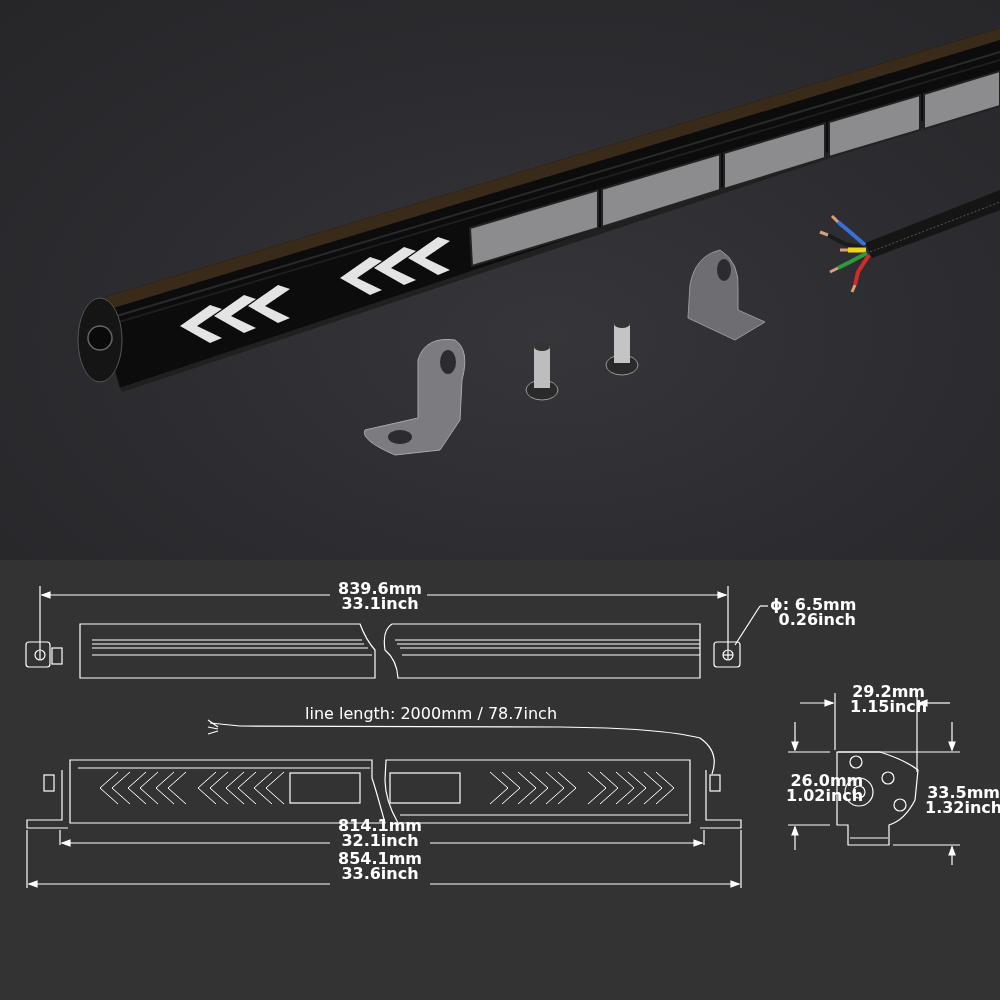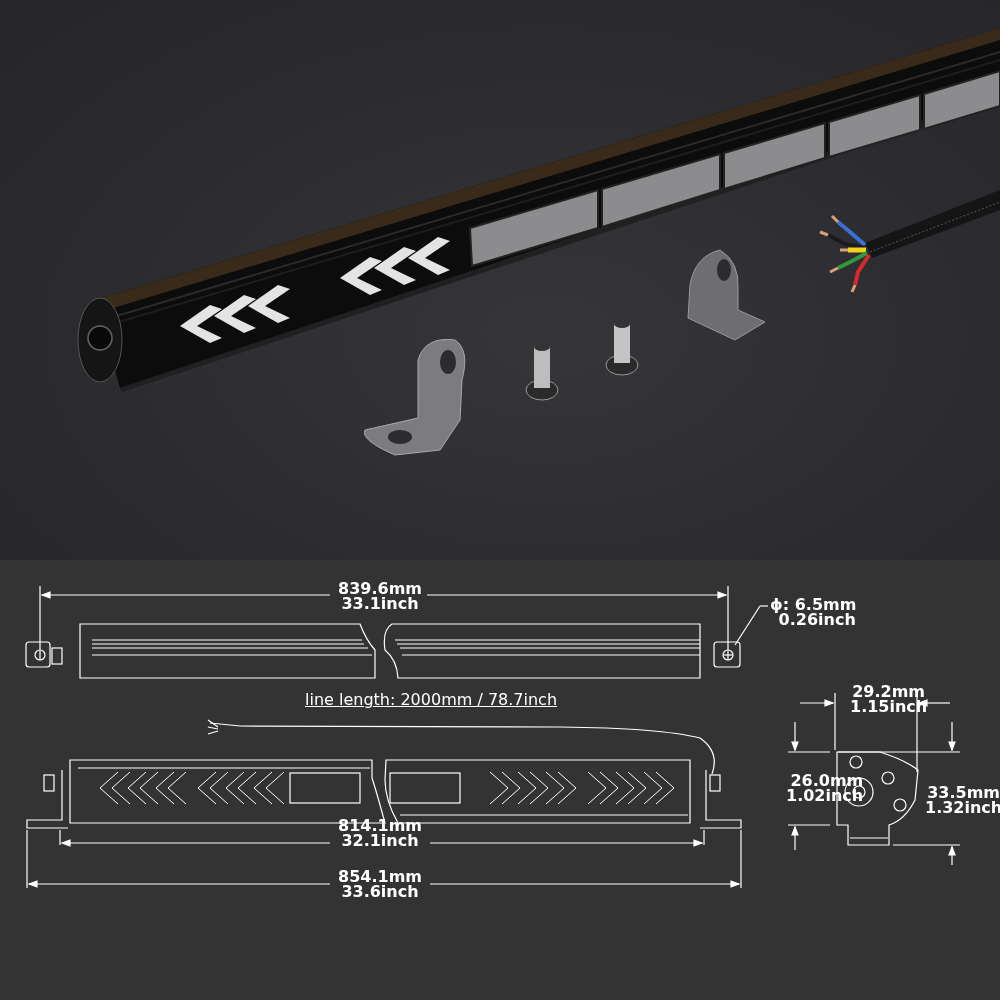--- a/index.html
+++ b/index.html
@@ -190,26 +190,26 @@
   </svg>
 
   <div class="lbl" style="left:330px;top:21px;width:100px;">
     <span>839.6mm</span>
     <span>33.1inch</span>
   </div>
   <div class="lbl" style="left:770px;top:37px;text-align:center;">
     <span>ϕ:  6.5mm</span>
     <span style="padding-left:8px">0.26inch</span>
   </div>
-  <div class="lbl" style="left:305px;top:132px;font-weight:normal;text-decoration:underline;">line length: 2000mm / 78.7inch</div>
+  <div class="lbl" style="left:305px;top:146px;font-weight:normal;">line length: 2000mm / 78.7inch</div>
   <div class="lbl" style="left:330px;top:258px;width:100px;">
     <span>814.1mm</span>
     <span>32.1inch</span>
   </div>
-  <div class="lbl" style="left:330px;top:309px;width:100px;">
+  <div class="lbl" style="left:330px;top:291px;width:100px;">
     <span>854.1mm</span>
     <span>33.6inch</span>
   </div>
   <div class="lbl" style="left:818px;top:124px;margin-left:32px;">
     <span>29.2mm</span>
     <span>1.15inch</span>
   </div>
   <div class="lbl" style="left:786px;top:213px;text-align:right;">
     <span>26.0mm</span>
     <span>1.02inch</span>

